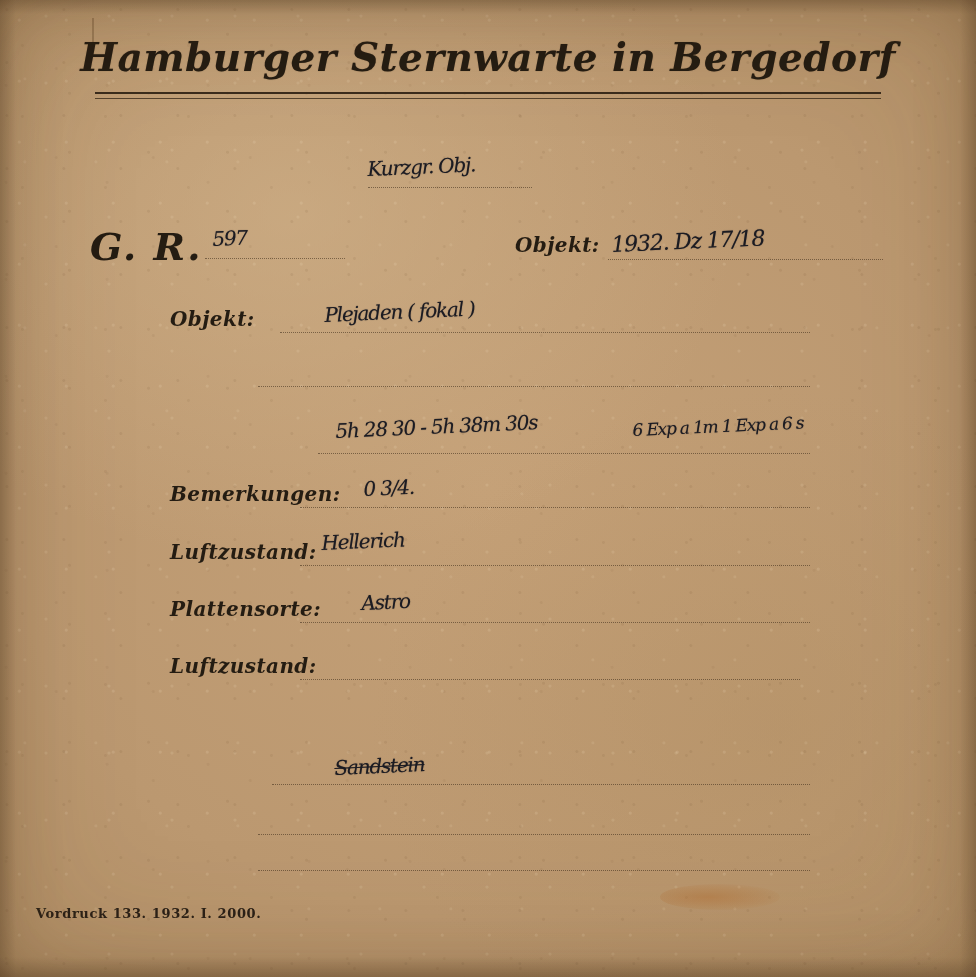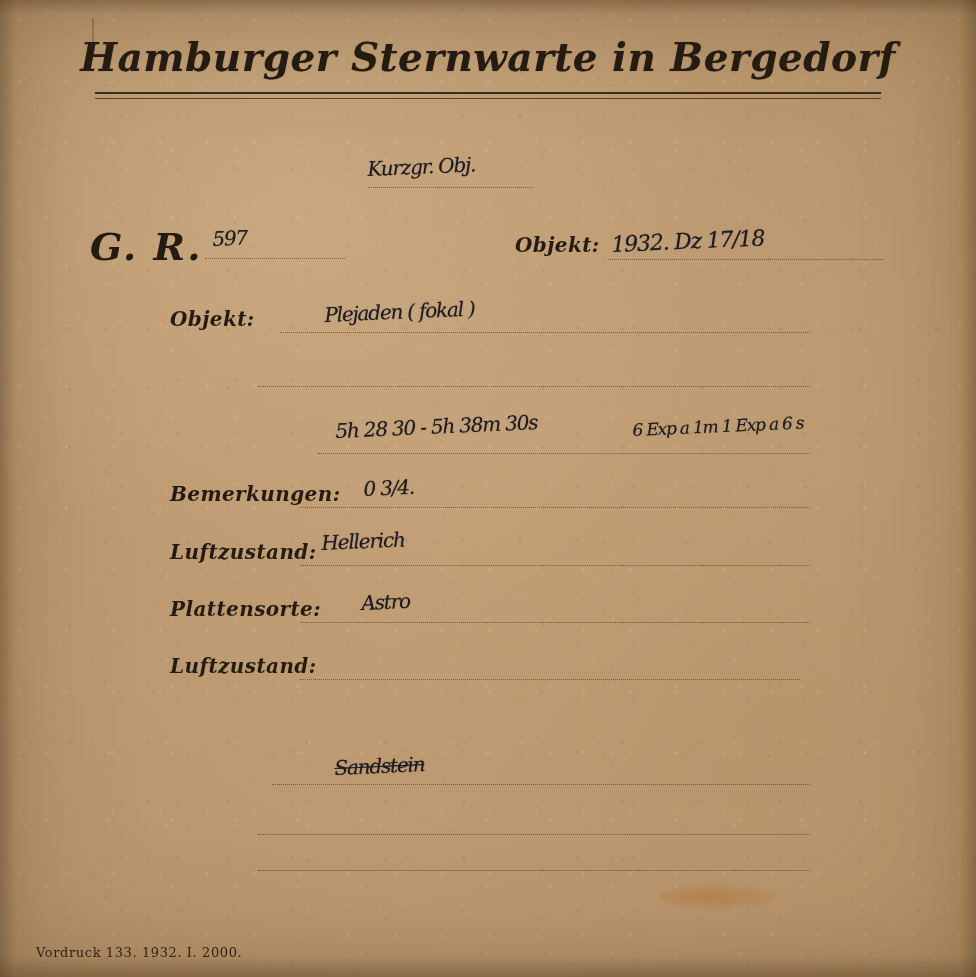--- a/index.html
+++ b/index.html
@@ -123,25 +123,24 @@
   }
   .hand.sm { font-size: 17px; }
   .hand.md { font-size: 20px; }
   .hand.lg { font-size: 22px; }
   .hand.scribble { letter-spacing: -1.2px; }
   .footer {
     position: absolute;
     left: 36px;
     top: 906px;
     font-family: "DejaVu Serif", serif;
-    font-weight: normal;
+    font-weight: bold;
     font-size: 13px;
     letter-spacing: 0.6px;
     color: #2b2117;
-    margin-top: 39px;
   }
 </style>
 </head>
 <body>
 
 <div class="envelope">
 
   <div class="grain"></div>
   <div class="stain"></div>
   <div class="flap-seam"></div>

